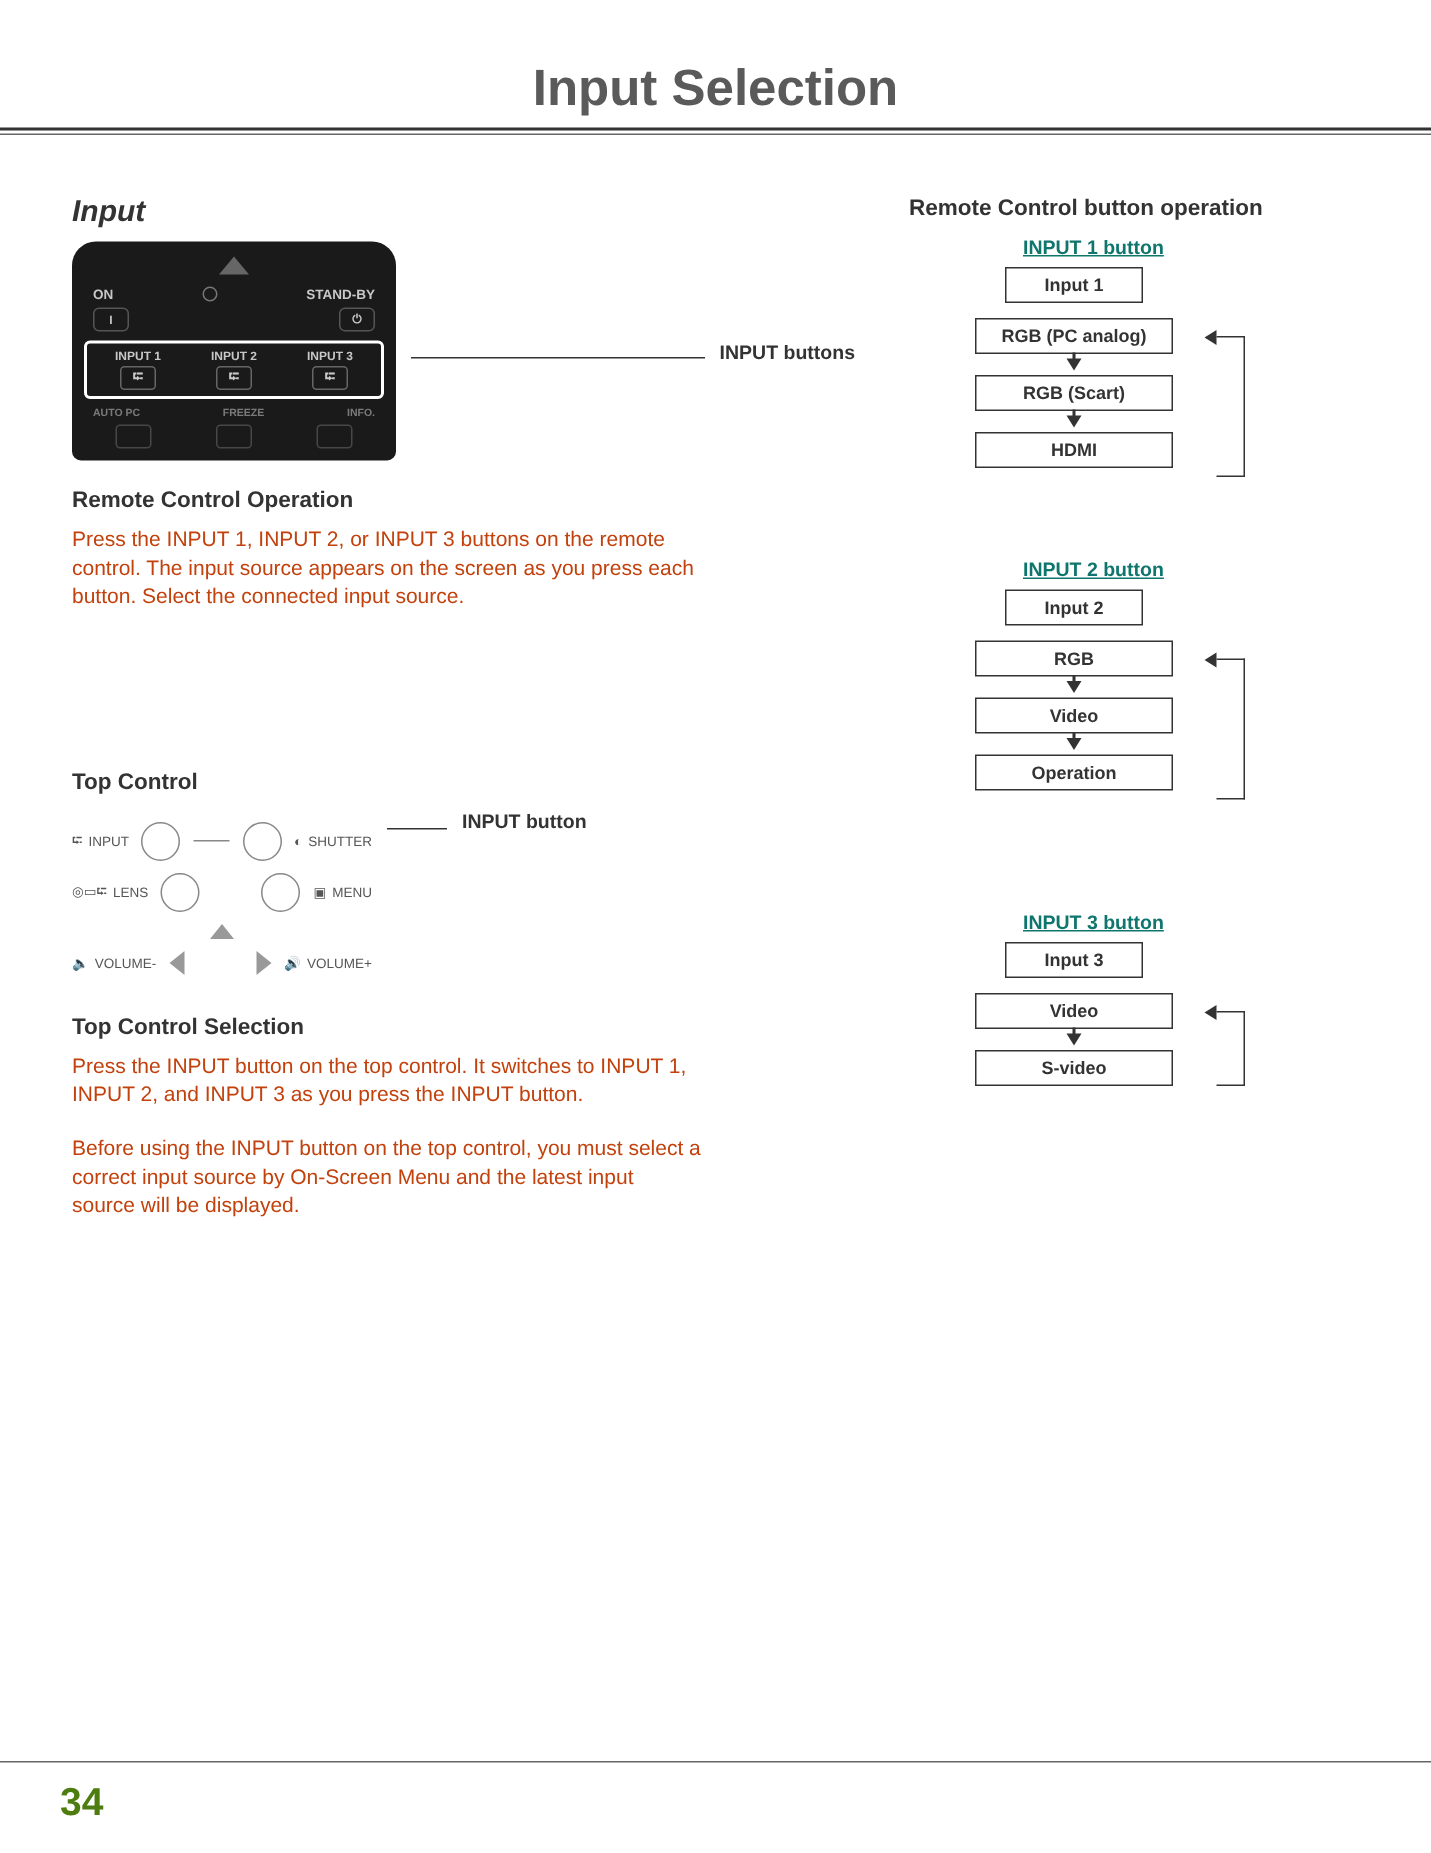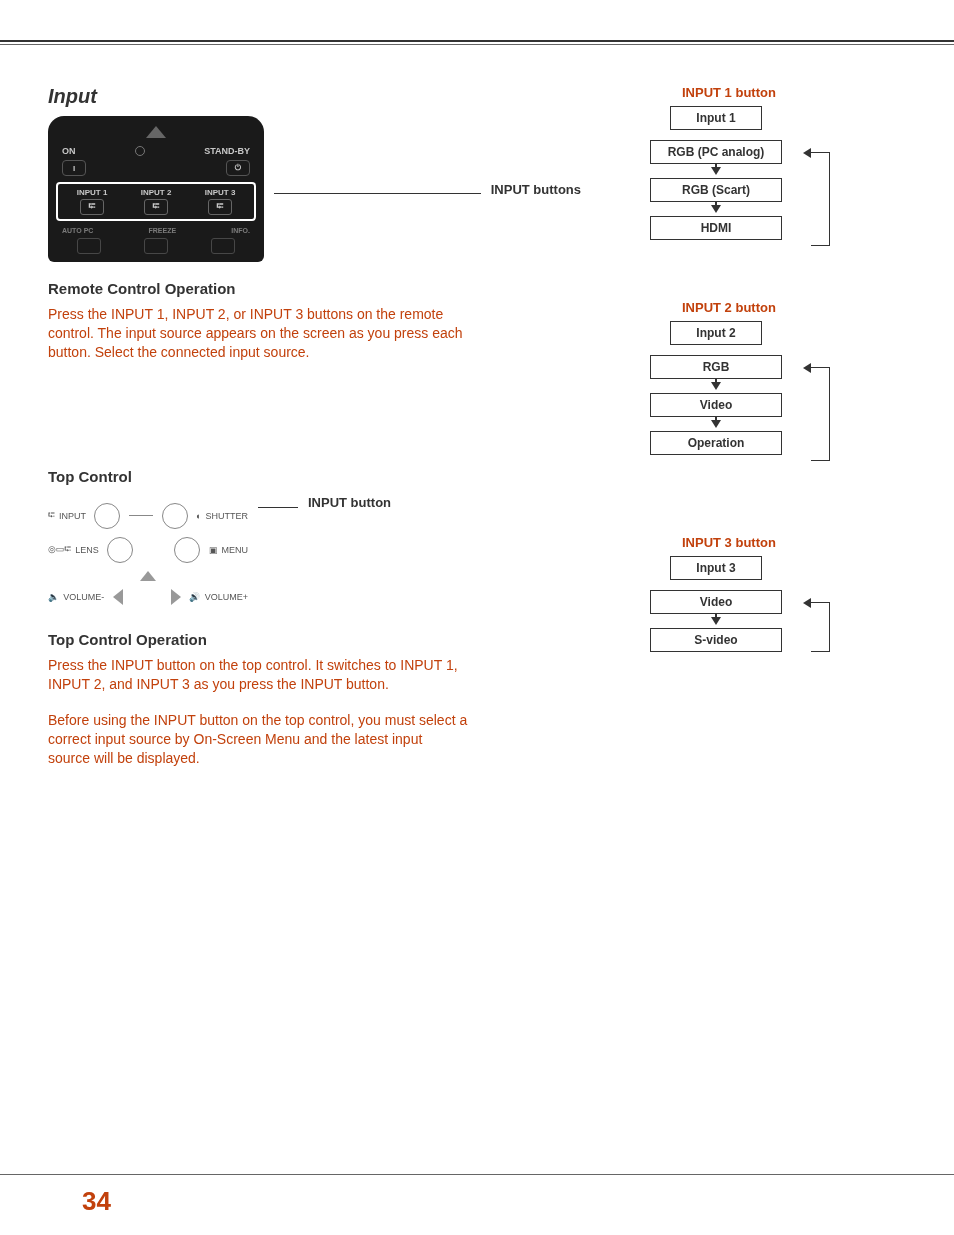--- a/index.html
+++ b/index.html
@@ -26,21 +26,21 @@
   .rule {
     border: 0;
     border-top: 2px solid #333;
     margin: 0 -48px 0 -48px;
   }
   .rule.thin {
     border-top: 1px solid #666;
   }
   .content {
     display: flex;
-    gap: 25px;
+    gap: 36px;
     margin-top: 30px;
   }
   .left-col { flex: 1; }
   .right-col { flex: 0 0 300px; }
   .section-title {
     font-style: italic;
     font-weight: bold;
     font-size: 20px;
     margin: 10px 0 8px 0;
     color: #333;
@@ -115,21 +115,21 @@
   .topcontrol{width:200px;font-size:9px;color:#555;}
   .tc-row{display:flex;align-items:center;justify-content:space-between;margin:8px 0;}
   .circ{width:24px;height:24px;border:1px solid #888;border-radius:50%;background:#fff;}
   .tc-row .side{display:flex;align-items:center;gap:4px;}
   .chev{width:0;height:0;}
   .chev.up{border-left:8px solid transparent;border-right:8px solid transparent;border-bottom:10px solid #999;}
   .chev.l{border-top:8px solid transparent;border-bottom:8px solid transparent;border-right:10px solid #999;}
   .chev.r{border-top:8px solid transparent;border-bottom:8px solid transparent;border-left:10px solid #999;}
   .tc-leader{border-top:1px solid #333;height:0;min-width:40px;flex:0 0 40px;margin-top:12px;}
   
-  .flow-title{font-weight:bold;font-size:13px;margin:10px 0 6px 40px;color:#c2410c;padding-left:36px;}
+  .flow-title{font-weight:bold;text-decoration:underline;font-size:13px;margin:10px 0 6px 40px;color:#0f766e;padding-left:36px;}
   .flow{margin:0 0 50px 10px;position:relative;width:200px;}
   .flow .box{
     border:1px solid #333;
     font-weight:bold;
     font-size:12px;
     text-align:center;
     padding:4px 0;
     margin:0 auto;
     width:130px;
     background:#fff;
@@ -158,31 +158,31 @@
   .flow .loop .arrl{
     position:absolute;left:-8px;top:-5px;
     width:0;height:0;border-top:5px solid transparent;border-bottom:5px solid transparent;border-right:8px solid #333;
   }
   .page-num{
     position:absolute;
     left:40px;
     bottom:18px;
     font-size:26px;
     font-weight:bold;
-    color:#c2410c;
-    margin-left:42px;
+    color:#4d7c0f;
   }
   .footer-rule{
     position:absolute;left:0;right:0;bottom:60px;border-top:1px solid #666;
   }
 </style>
 </head>
 <body>
 
 <div class="page">
+  <h1 class="page-title">Input Selection</h1>
   <hr class="rule">
   <hr class="rule thin" style="margin-top:2px;">
 
   <div class="content">
 
     <div class="left-col">
       <div class="section-title">Input</div>
 
 
       <div class="remote-wrap">
@@ -275,26 +275,27 @@
             <div class="side">
                 <span>🔊</span>
                 <span>VOLUME+</span>
               </div>
           </div>
         </div>
         <div class="tc-leader"></div>
         <div class="callout-label" style="margin-top:0;">INPUT button</div>
       </div>
 
-      <div class="sub-title">Top Control Operation</div>
+      <div class="sub-title">Top Control Selection</div>
       <div class="body-text">Press the INPUT button on the top control. It switches to INPUT 1, INPUT 2, and INPUT 3 as you press the INPUT button.</div>
       <div class="body-text">Before using the INPUT button on the top control, you must select a correct input source by On-Screen Menu and the latest input source will be displayed.</div>
     </div>
 
     <div class="right-col">
+      <div class="sub-title" style="margin-top:10px;">Remote Control button operation</div>
 
       <div class="flow-title">INPUT 1 button</div>
       <div class="flow">
         <div class="box" style="width:90px;">Input 1</div>
         <div class="gap"></div>
         <div class="box">RGB (PC analog)</div>
         <div class="arrowdown"></div>
         <div class="box">RGB (Scart)</div>
         <div class="arrowdown"></div>
         <div class="box">HDMI</div>

